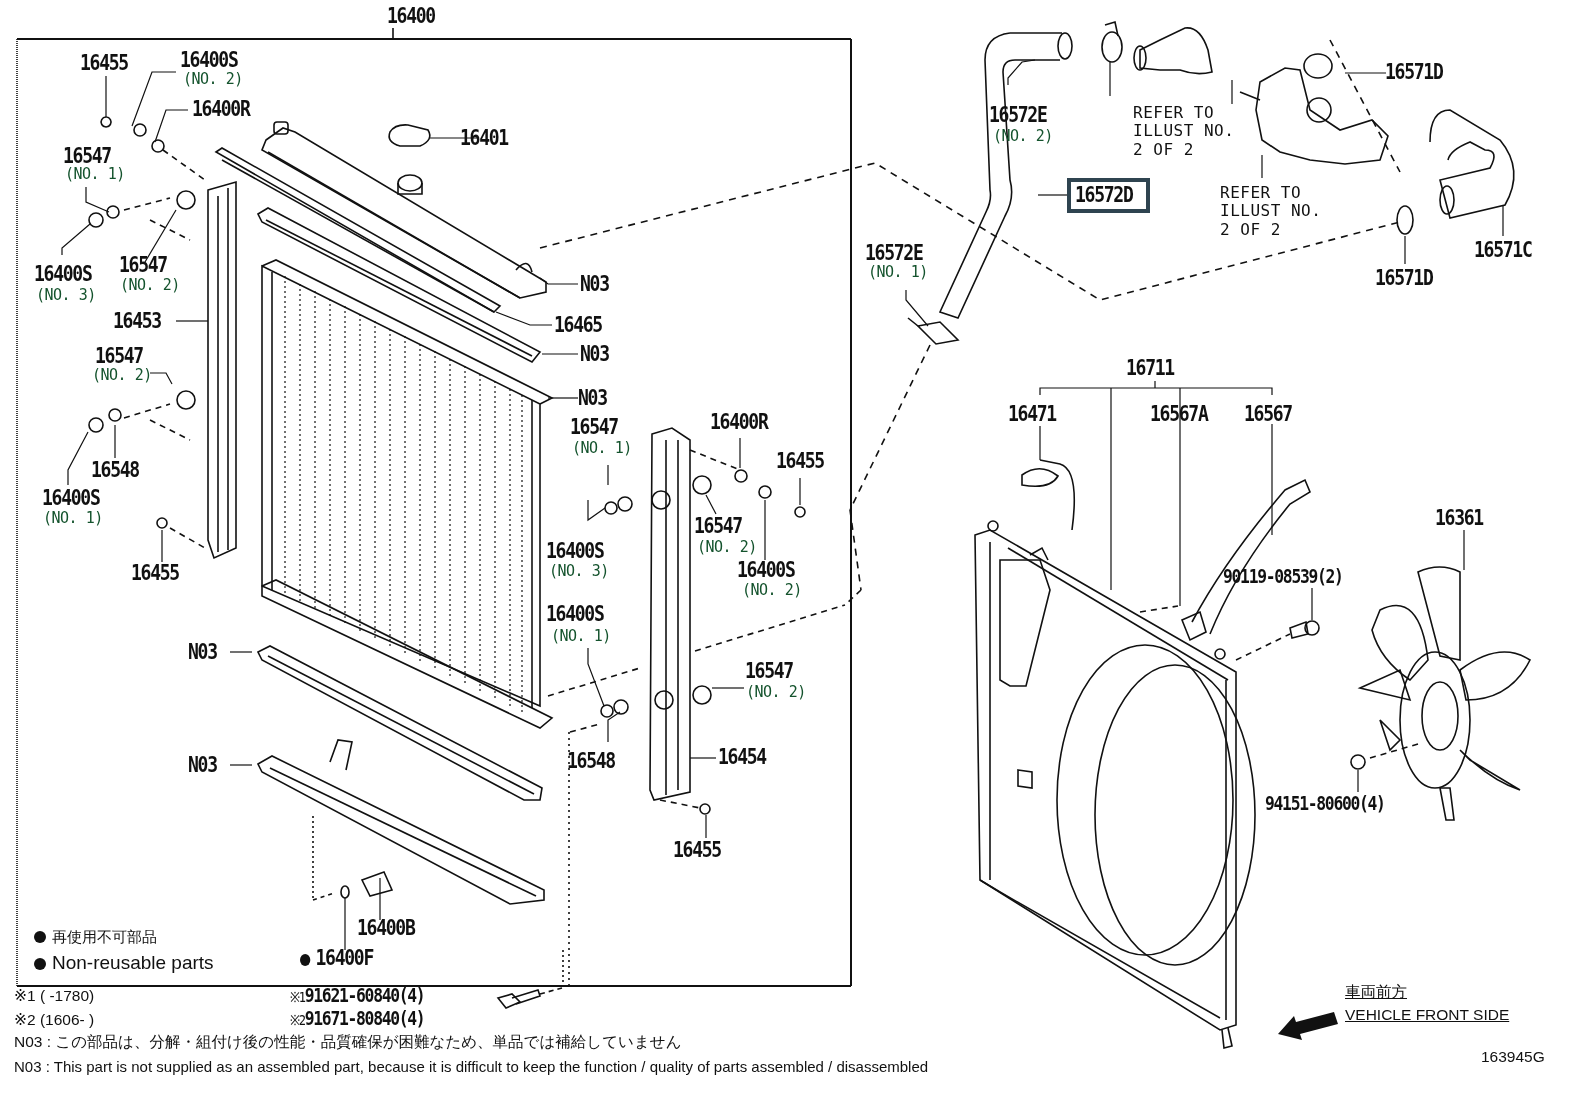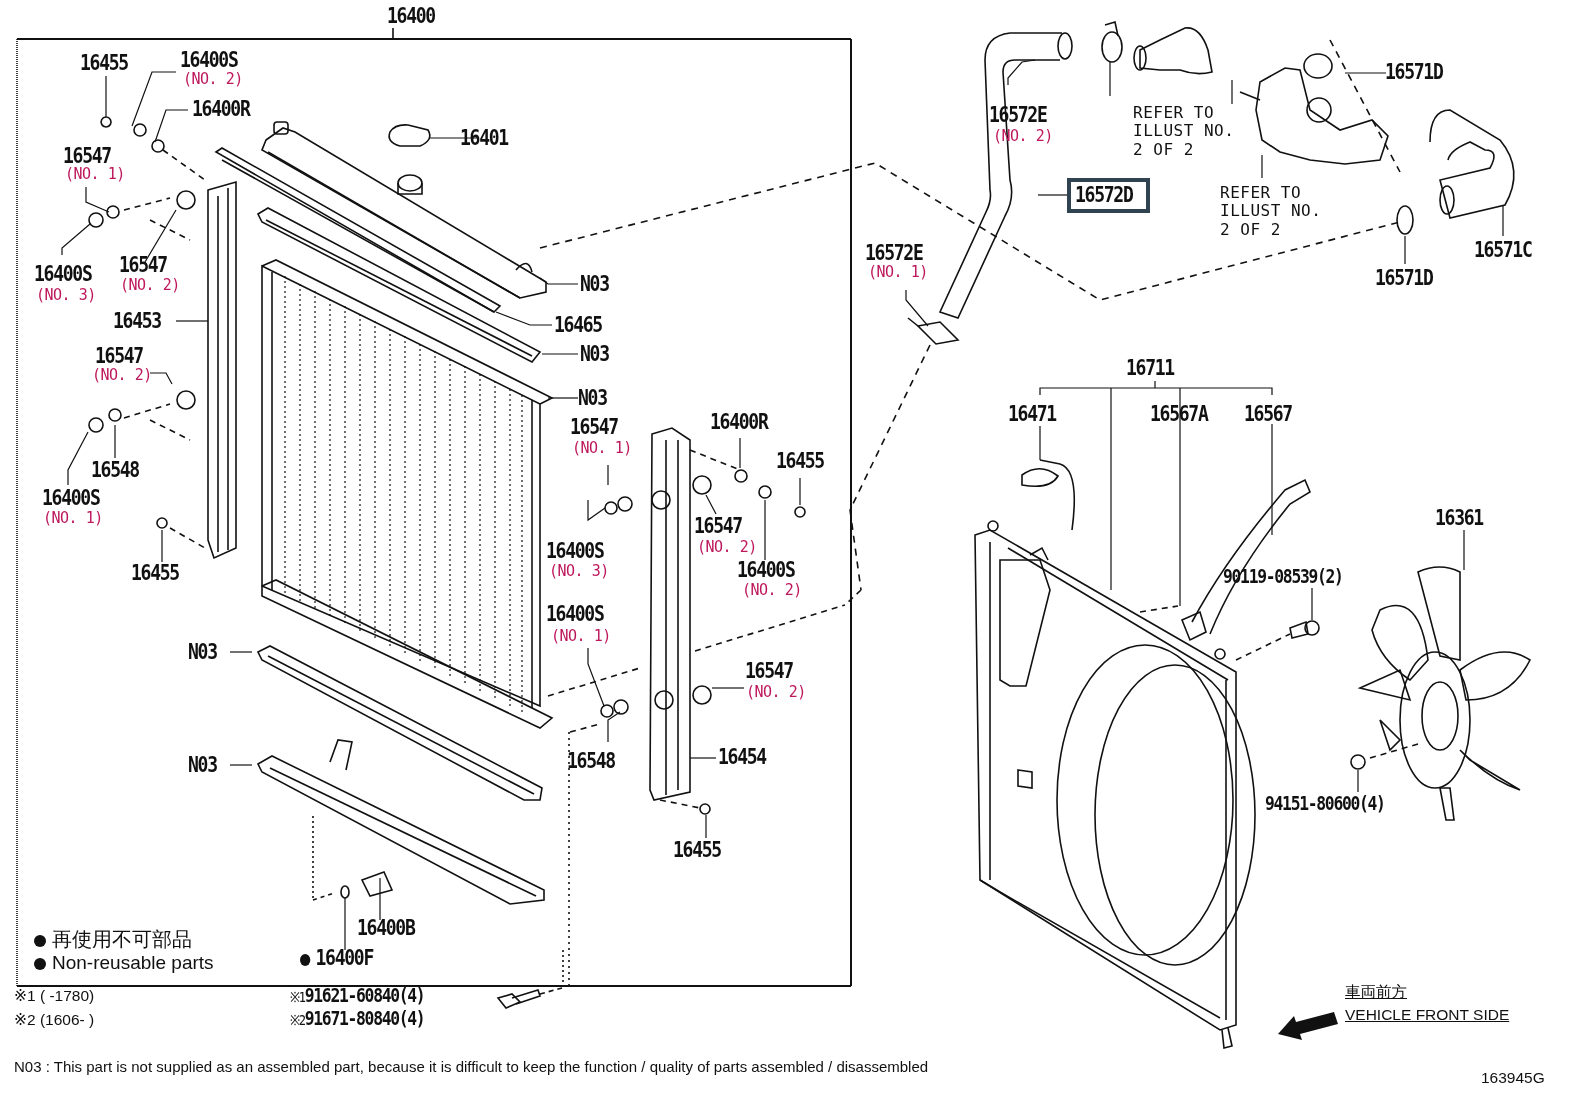--- a/index.html
+++ b/index.html
@@ -1,22 +1,22 @@
 <!DOCTYPE html>
 <html><head>
 <meta charset="utf-8">
 <style>
   html,body{margin:0;padding:0;background:#ffffff;}
   body{width:1592px;height:1099px;position:relative;overflow:hidden;font-family:"DejaVu Sans Mono","Liberation Mono",monospace;color:#111;}
   #canvas{position:absolute;left:0;top:0;width:1392px;height:1099px;}
   svg{position:absolute;left:0;top:0;}
   .lbl{position:absolute;font-family:"DejaVu Sans Mono","Liberation Mono",monospace;font-weight:bold;font-size:21px;letter-spacing:-1.5px;line-height:1;white-space:nowrap;color:#111;transform:scaleX(0.86);transform-origin:left top;}
-  .sub{position:absolute;font-family:"DejaVu Sans Mono","Liberation Mono",monospace;font-size:15px;line-height:1;white-space:nowrap;color:#be185d;letter-spacing:-0.5px;}
+  .sub{position:absolute;font-family:"DejaVu Sans Mono","Liberation Mono",monospace;font-size:15px;line-height:1;white-space:nowrap;color:#14532d;letter-spacing:-0.5px;}
   .note{position:absolute;font-family:"DejaVu Sans Mono","Liberation Mono",monospace;font-size:16px;line-height:1.15;white-space:pre;color:#111;letter-spacing:0.5px;}
-  .plain{position:absolute;font-family:"Liberation Sans","DejaVu Sans",sans-serif;font-size:20px;line-height:1;white-space:nowrap;color:#111;}
+  .plain{position:absolute;font-family:"Liberation Sans","DejaVu Sans",sans-serif;font-size:15px;line-height:1;white-space:nowrap;color:#111;}
   .foot{position:absolute;font-family:"Liberation Sans","DejaVu Sans",sans-serif;font-size:15.5px;line-height:1;white-space:nowrap;color:#111;}
   .hl{position:absolute;border:4px solid #2f4450;padding:3px 4px;background:#fff;}
   .hl .lbl{position:static;display:inline-block;}
   .bullet{display:inline-block;width:12px;height:12px;border-radius:50%;background:#111;margin-right:6px;vertical-align:-1px;}
 </style>
 </head>
 <body>
 
 <div id="canvas">
 
@@ -340,19 +340,20 @@
 <div class="lbl" style="left:1223px;top:567px;font-size:19px;">90119-08539(2)</div>
 <div class="lbl" style="left:1265px;top:794px;font-size:19px;">94151-80600(4)</div>
 
 <div class="plain" style="left:34px;top:929px;"><span class="bullet"></span><span>再使用不可部品</span></div>
 <div class="plain" style="left:34px;top:953px;font-size:19px;"><span class="bullet"></span><span>Non-reusable parts</span></div>
 
 <div class="foot" style="left:14px;top:988px;">※1 (     -1780)</div>
 <div class="foot" style="left:14px;top:1012px;">※2 (1606-     )</div>
 <div class="lbl" style="left:290px;top:986px;font-size:19px;"><span style="font-weight:normal;font-size:14px;">※1</span><span>91621-60840(4)</span></div>
 <div class="lbl" style="left:290px;top:1009px;font-size:19px;"><span style="font-weight:normal;font-size:14px;">※2</span><span>91671-80840(4)</span></div>
+<div class="foot" style="left:14px;top:1034px;">N03 : この部品は、分解・組付け後の性能・品質確保が困難なため、単品では補給していません</div>
 <div class="foot" style="left:14px;top:1059px;font-size:15px;">N03 : This part is not supplied as an assembled part, because it is difficult to keep the function / quality of parts assembled / disassembled</div>
 
 <div class="foot" style="left:1345px;top:984px;text-decoration:underline;">車両前方</div>
 <div class="foot" style="left:1345px;top:1007px;text-decoration:underline;">VEHICLE FRONT SIDE</div>
-<div class="foot" style="left:1481px;top:1049px;margin-top:21px;">163945G</div>
+<div class="foot" style="left:1481px;top:1049px;">163945G</div>
 
 </div>
 
 </body></html>

